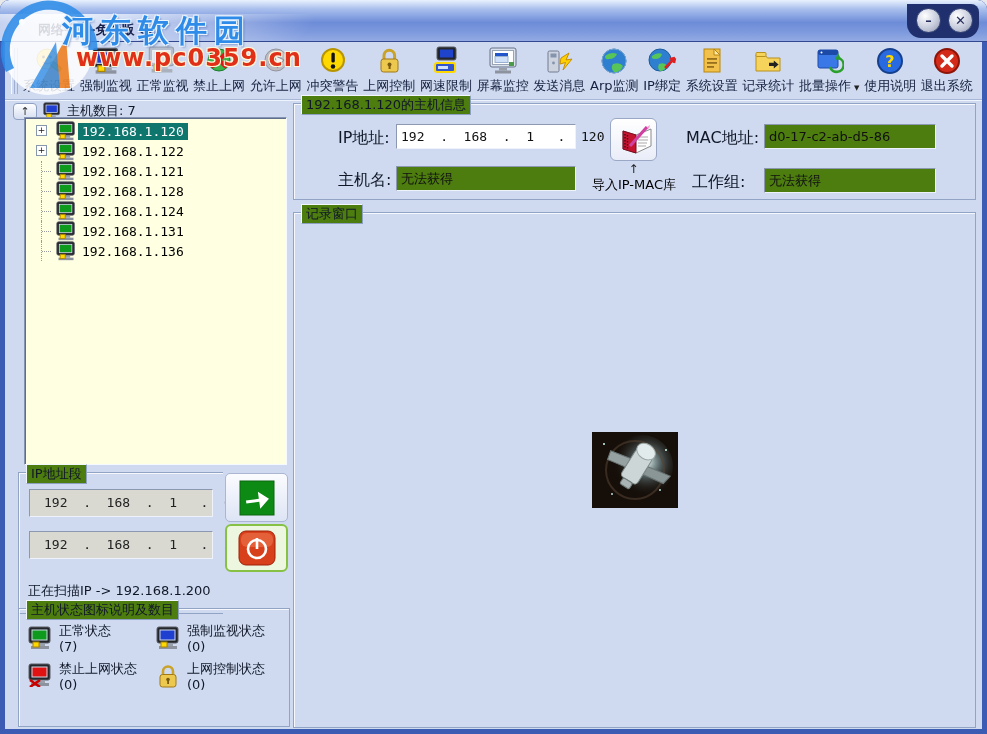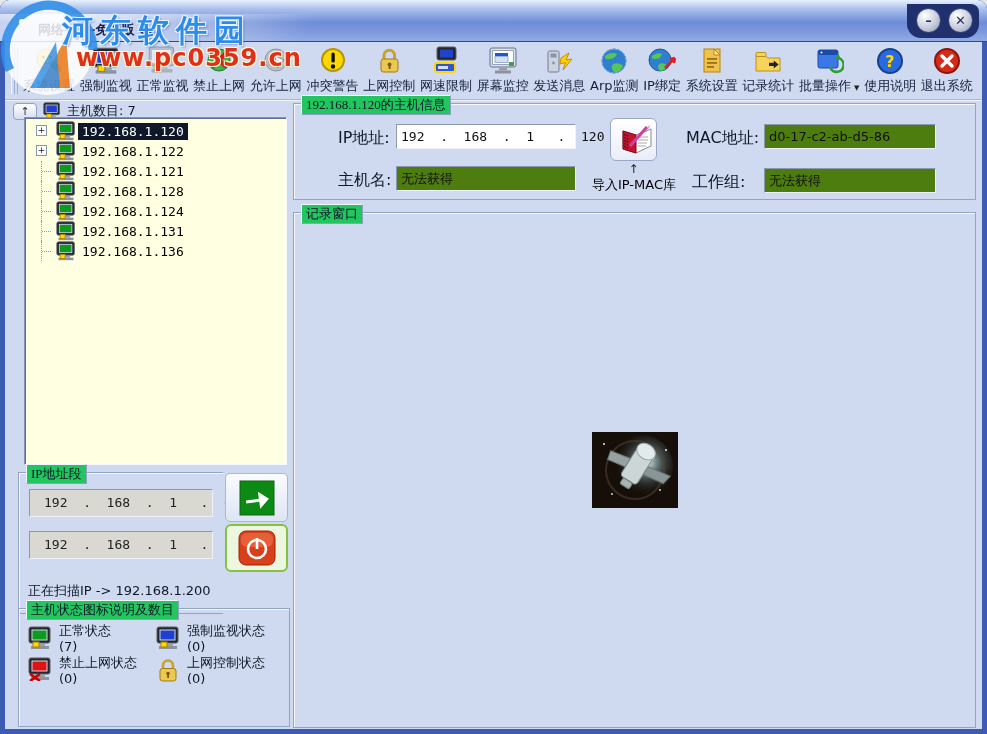--- a/index.html
+++ b/index.html
@@ -42,40 +42,40 @@
   .tree-box { position:absolute; left:19px; top:75px; width:263px; height:348px; background:#ffffe1;
     border:1px solid; border-color:#8494b2 #f6f9ff #f6f9ff #8494b2; box-shadow:inset 1px 1px 0 #5e6e8c; padding:3px 2px; overflow:hidden; }
   .tree-row { display:flex; align-items:center; height:20px; }
   .gutter { width:27px; height:20px; position:relative; flex:none; }
   .expand-box { position:absolute; left:9px; top:4px; width:11px; height:11px; background:#fff; border:1px solid #8898ac;
     font-size:9px; line-height:9px; text-align:center; color:#222; }
   .vline { position:absolute; left:14px; top:0; width:1px; height:20px; border-left:1px dotted #9a9a9a; }
   .hline { position:absolute; left:15px; top:10px; width:9px; border-top:1px dotted #9a9a9a; }
   .tree-icon { width:24px; height:20px; flex:none; }
   .tree-label { font-family:"DejaVu Sans Mono","Liberation Mono",monospace; font-size:13px; padding:1px 4px; white-space:nowrap; color:#000; }
-  .tree-label.selected { background:#0f172a; color:#fff; }
+  .tree-label.selected { background:#0f766e; color:#fff; }
 
   .groupbox { position:absolute; border:1px solid #92a4c6; box-shadow:inset 1px 1px 0 rgba(255,255,255,.8); }
-  .group-label { position:absolute; top:-9px; left:7px; background:#22c55e; padding:0 4px; font-size:13px; color:#101828;
-    border:1px solid; border-color:#f2f6fe #8ea0c2 #8ea0c2 #f2f6fe;font-family:Liberation Serif, serif; }
+  .group-label { position:absolute; top:-9px; left:7px; background:#4d7c0f; padding:0 4px; font-size:13px; color:#101828;
+    border:1px solid; border-color:#f2f6fe #8ea0c2 #8ea0c2 #f2f6fe; }
 
   .ip-range-group { left:13px; top:430px; width:205px; height:142px; border-right:none; }
   .ip-field { position:absolute; left:10px; width:184px; height:28px; background:#d9d9d2;
     border:1px solid; border-color:#8c98b0 #eef2fa #eef2fa #8c98b0; font-family:"DejaVu Sans Mono","Liberation Mono",monospace;
     font-size:13px; line-height:26px; padding-left:14px; white-space:pre; color:#222; }
   .ipf-1 { top:16px; } .ipf-2 { top:58px; }
 
   .scan-btn { position:absolute; left:220px; width:63px; border-radius:5px; display:flex; align-items:center; justify-content:center; cursor:default; }
   .btn-go { top:431px; height:49px; background:linear-gradient(#fbfcff,#dde4f4); border:1px solid #aab6d2; }
   .btn-stop { top:482px; height:48px; background:#edf7df; border:2px solid #86c144; border-radius:6px; }
 
   .scan-status { position:absolute; left:23px; top:540px; font-size:13px; color:#101828; white-space:nowrap; }
 
   .legend-group { left:13px; top:566px; width:272px; height:119px; }
-  .legend-grid { position:absolute; left:8px; top:14px; width:256px; display:grid; grid-template-columns:128px 128px; }
+  .legend-grid { position:absolute; left:8px; top:14px; width:256px; display:grid; grid-template-columns:128px 128px; row-gap:6px; }
   .legend-item { display:flex; gap:6px; align-items:flex-start; }
   .legend-item .licon { width:26px; height:26px; flex:none; margin-top:2px; }
   .ltext { display:flex; flex-direction:column; line-height:16px; font-size:13px; color:#101828; white-space:nowrap; }
 
   
   .hostinfo-group { left:288px; top:61px; width:683px; height:97px; }
   .field-label { position:absolute; font-size:16px; color:#101828; white-space:nowrap; }
   .input { position:absolute; height:25px; border:1px solid; border-color:#8c98b0 #eef2fa #eef2fa #8c98b0;
     font-family:"DejaVu Sans Mono","Liberation Mono",monospace; font-size:13px; line-height:23px; padding-left:4px; white-space:pre; color:#111; }
   .input.white { background:#ffffff; }

